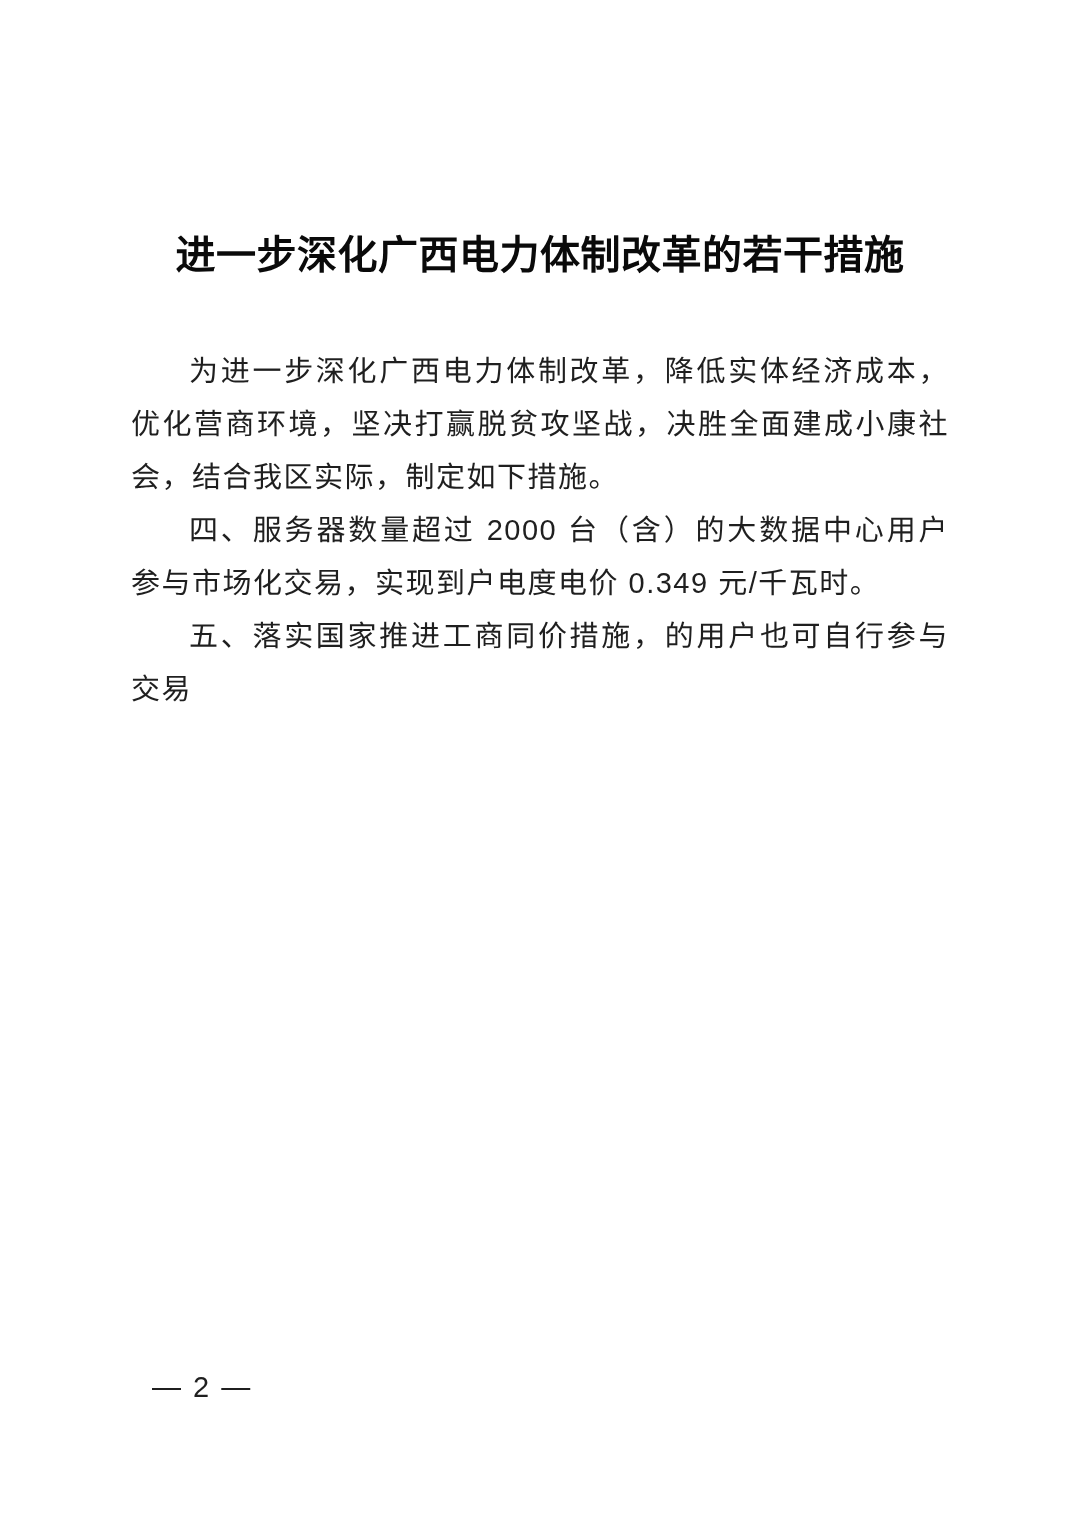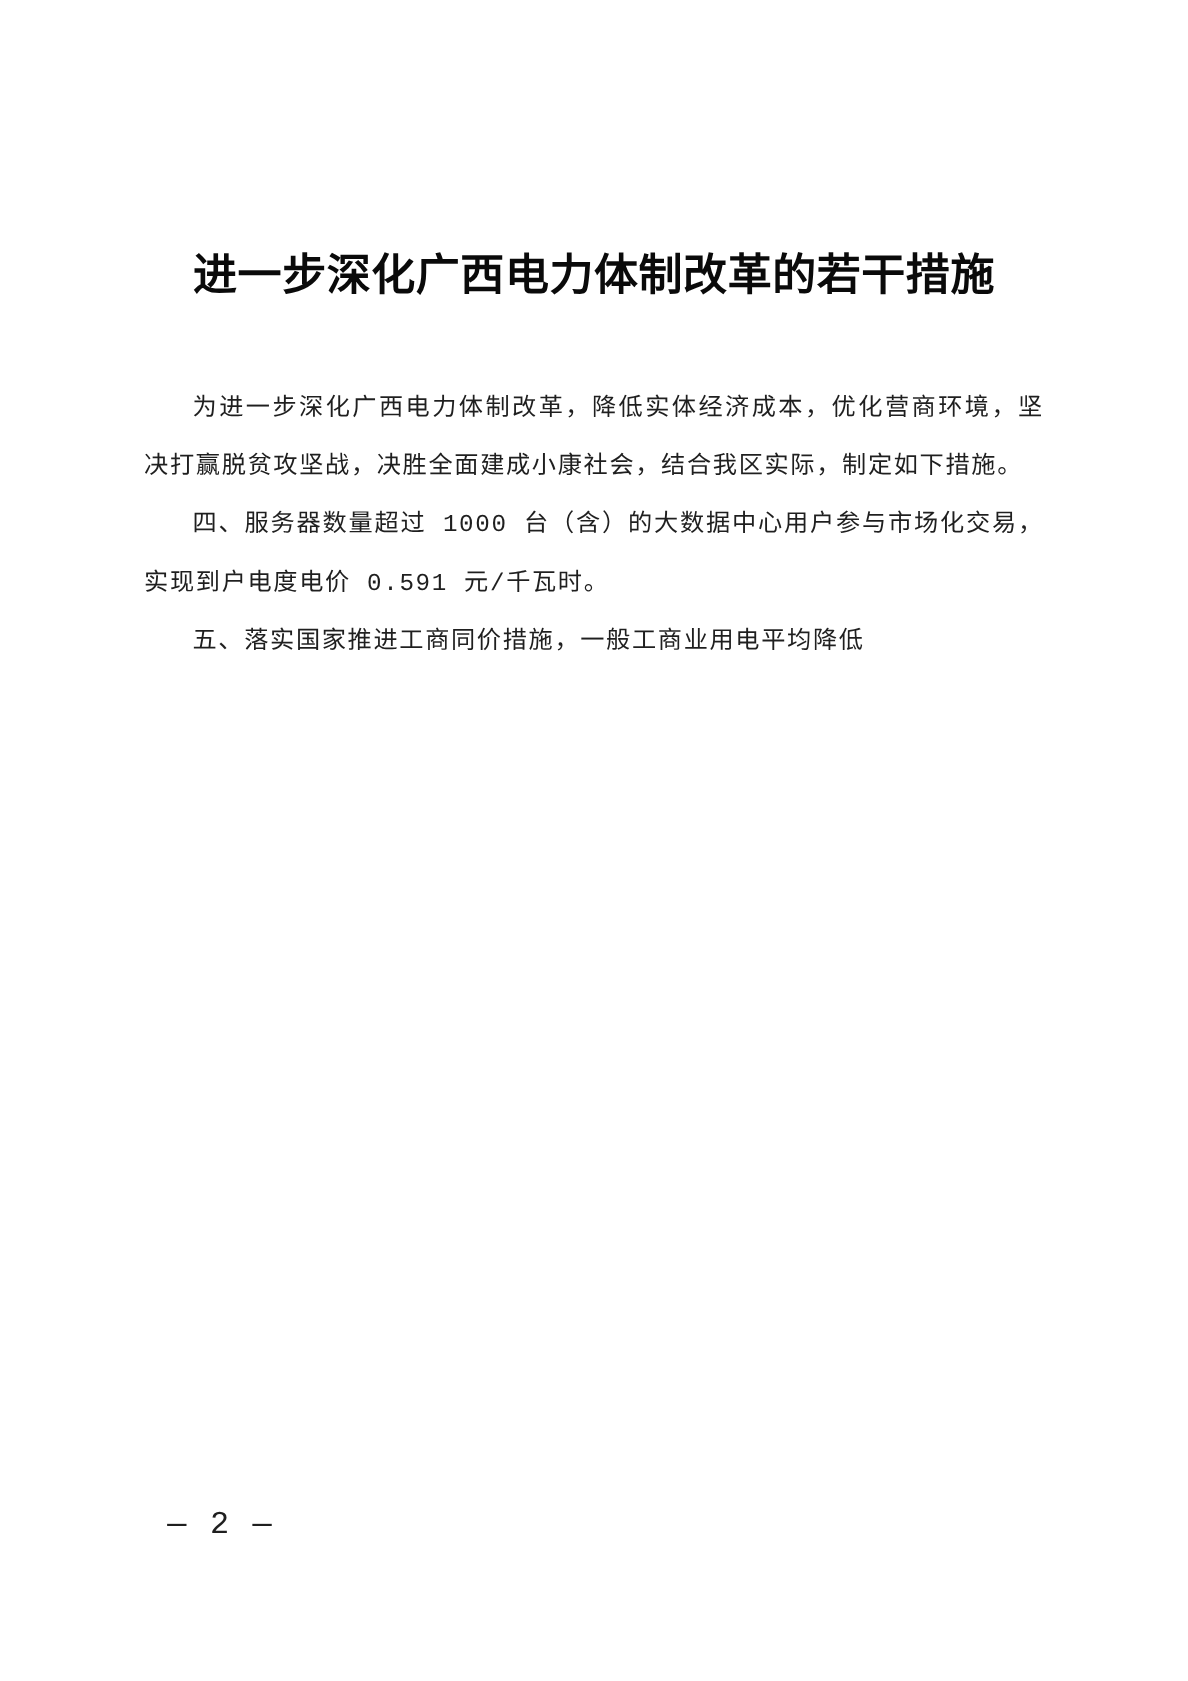--- a/index.html
+++ b/index.html
@@ -13,21 +13,21 @@
     width: 1080px;
     height: 1528px;
     background: var(--bg);
     overflow: hidden;
   }
   .page {
     position: relative;
     width: 1080px;
     height: 1292px;
     background: var(--bg);
-    font-family: Liberation Mono, monospace;
+    font-family: Liberation Sans, sans-serif;
     color: var(--text);
   }
   .doc-title {
     position: absolute;
     top: 226px;
     left: 0;
     width: 1080px;
     text-align: center;
     font-size: 40px;
     line-height: 58px;
@@ -35,21 +35,21 @@
     color: var(--title);
     letter-spacing: 0.5px;
   }
   .content {
     position: absolute;
     top: 345px;
     left: 131px;
     width: 818px;
   }
   .content p {
-    font-size: 22px;
+    font-size: 29px;
     line-height: 53px;
     letter-spacing: 1.5px;
     text-indent: 2em;
     text-align: justify;
     text-justify: inter-character;
     text-align-last: left;
     color: var(--text);
   }
   .page-number {
     position: absolute;
@@ -63,19 +63,19 @@
 </style>
 </head>
 <body>
 
 <div class="page">
 
   <h1 class="doc-title">进一步深化广西电力体制改革的若干措施</h1>
 
   <div class="content">
     <p>为进一步深化广西电力体制改革，降低实体经济成本，优化营商环境，坚决打赢脱贫攻坚战，决胜全面建成小康社会，结合我区实际，制定如下措施。</p>
-    <p>四、服务器数量超过 1000 台（含）的大数据中心用户参与市场化交易，实现到户电度电价 0.591 元/千瓦时。</p>
-    <p>五、落实国家推进工商同价措施，一般工商业用电平均降低</p>
+    <p>四、服务器数量超过 2000 台（含）的大数据中心用户参与市场化交易，实现到户电度电价 0.349 元/千瓦时。</p>
+    <p>五、落实国家推进工商同价措施，的用户也可自行参与交易</p>
   </div>
 
   <div class="page-number">— 2 —</div>
 
 </div>
 
 </body></html>

